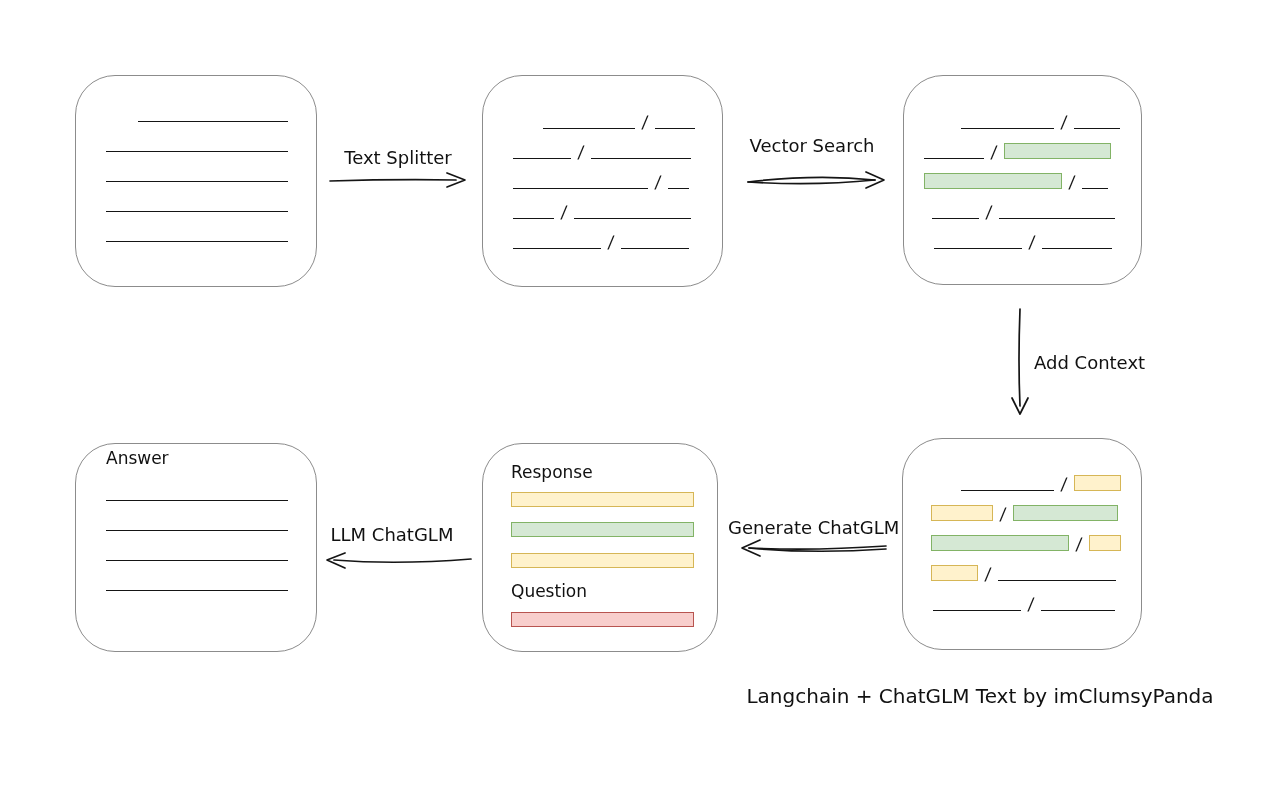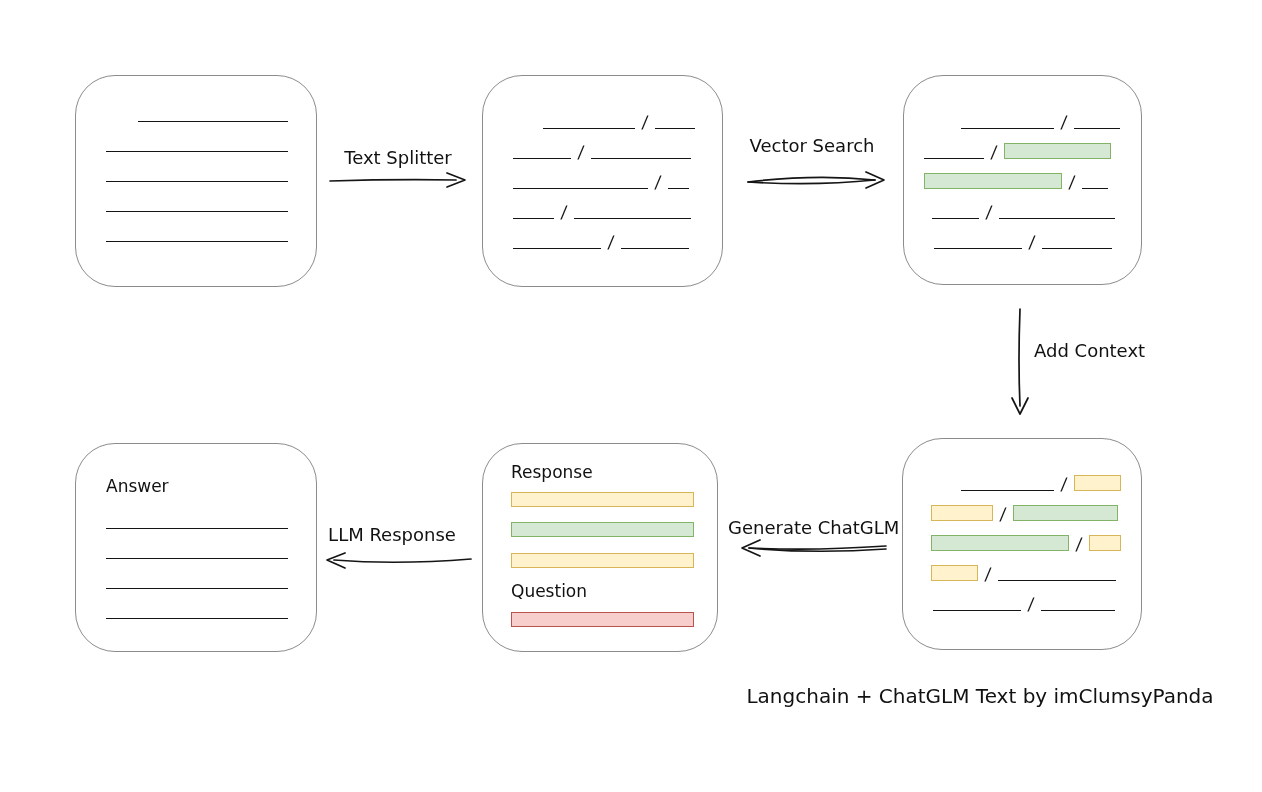--- a/index.html
+++ b/index.html
@@ -72,21 +72,21 @@
   
   .prompt-box{padding:18px 0 0 28px;}
   .prompt-box .bar{
     width:183px;height:15px;
     box-sizing:border-box;
     border:1px solid;
   }
   .prompt-box .bar.yellow{background:var(--yellow-fill,#fff2cc);border-color:var(--yellow-border,#d6b656);}
   .prompt-box .bar.green{background:var(--green-fill,#d5e8d4);border-color:var(--green-border,#82b366);}
   .prompt-box .bar.red{background:var(--red-fill,#f8cecc);border-color:var(--red-border,#b85450);}
-  .answer-box .box-label{margin:32px 0 0 30px;}
+  .answer-box .box-label{margin:4px 0 0 30px;}
   .answer-box .rows{margin-top:3px;}
   #caption{
     position:absolute;
     left:740px;top:684px;width:480px;
     text-align:center;
     font-size:20px;
     font-weight:500;
     color:#111;
   }
 </style>
@@ -242,30 +242,30 @@
     <path d="M3,15 Q70,7 130,13"></path>
     <path d="M3,15 Q70,19 130,13"></path>
     <polyline points="121,5 139,13 121,21"></polyline>
   </svg>
   <div class="arrow-label" style="left:732px;top:135px;width:160px;">Vector Search</div>
 
   <svg class="arrow" style="left:1008px;top:306px;" width="24" height="115" viewBox="0 0 24 115">
     <path d="M12,3 Q10,55 12,100"></path>
     <polyline points="4,92 12,108 20,92"></polyline>
   </svg>
-  <div class="arrow-label" style="left:1034px;top:340px;width:130px;text-align:left;">Add Context</div>
+  <div class="arrow-label" style="left:1034px;top:352px;width:130px;text-align:left;">Add Context</div>
 
   <svg class="arrow" style="left:737px;top:536px;" width="152" height="24" viewBox="0 0 152 24">
     <path d="M149,10 Q76,15 12,12"></path>
     <path d="M149,13 Q76,18 12,12"></path>
     <polyline points="23,4 5,12 23,20"></polyline>
   </svg>
   <div class="arrow-label" style="left:728px;top:517px;width:170px;">Generate ChatGLM</div>
 
   <svg class="arrow" style="left:322px;top:549px;" width="152" height="24" viewBox="0 0 152 24">
     <path d="M149,10 Q75,16 12,11"></path>
     <polyline points="23,4 5,11 23,19"></polyline>
   </svg>
-  <div class="arrow-label" style="left:312px;top:524px;width:160px;">LLM Response</div>
+  <div class="arrow-label" style="left:312px;top:524px;width:160px;">LLM ChatGLM</div>
 
   <div id="caption">Langchain + ChatGLM Text by imClumsyPanda</div>
 
 </div>
 
 </body></html>

